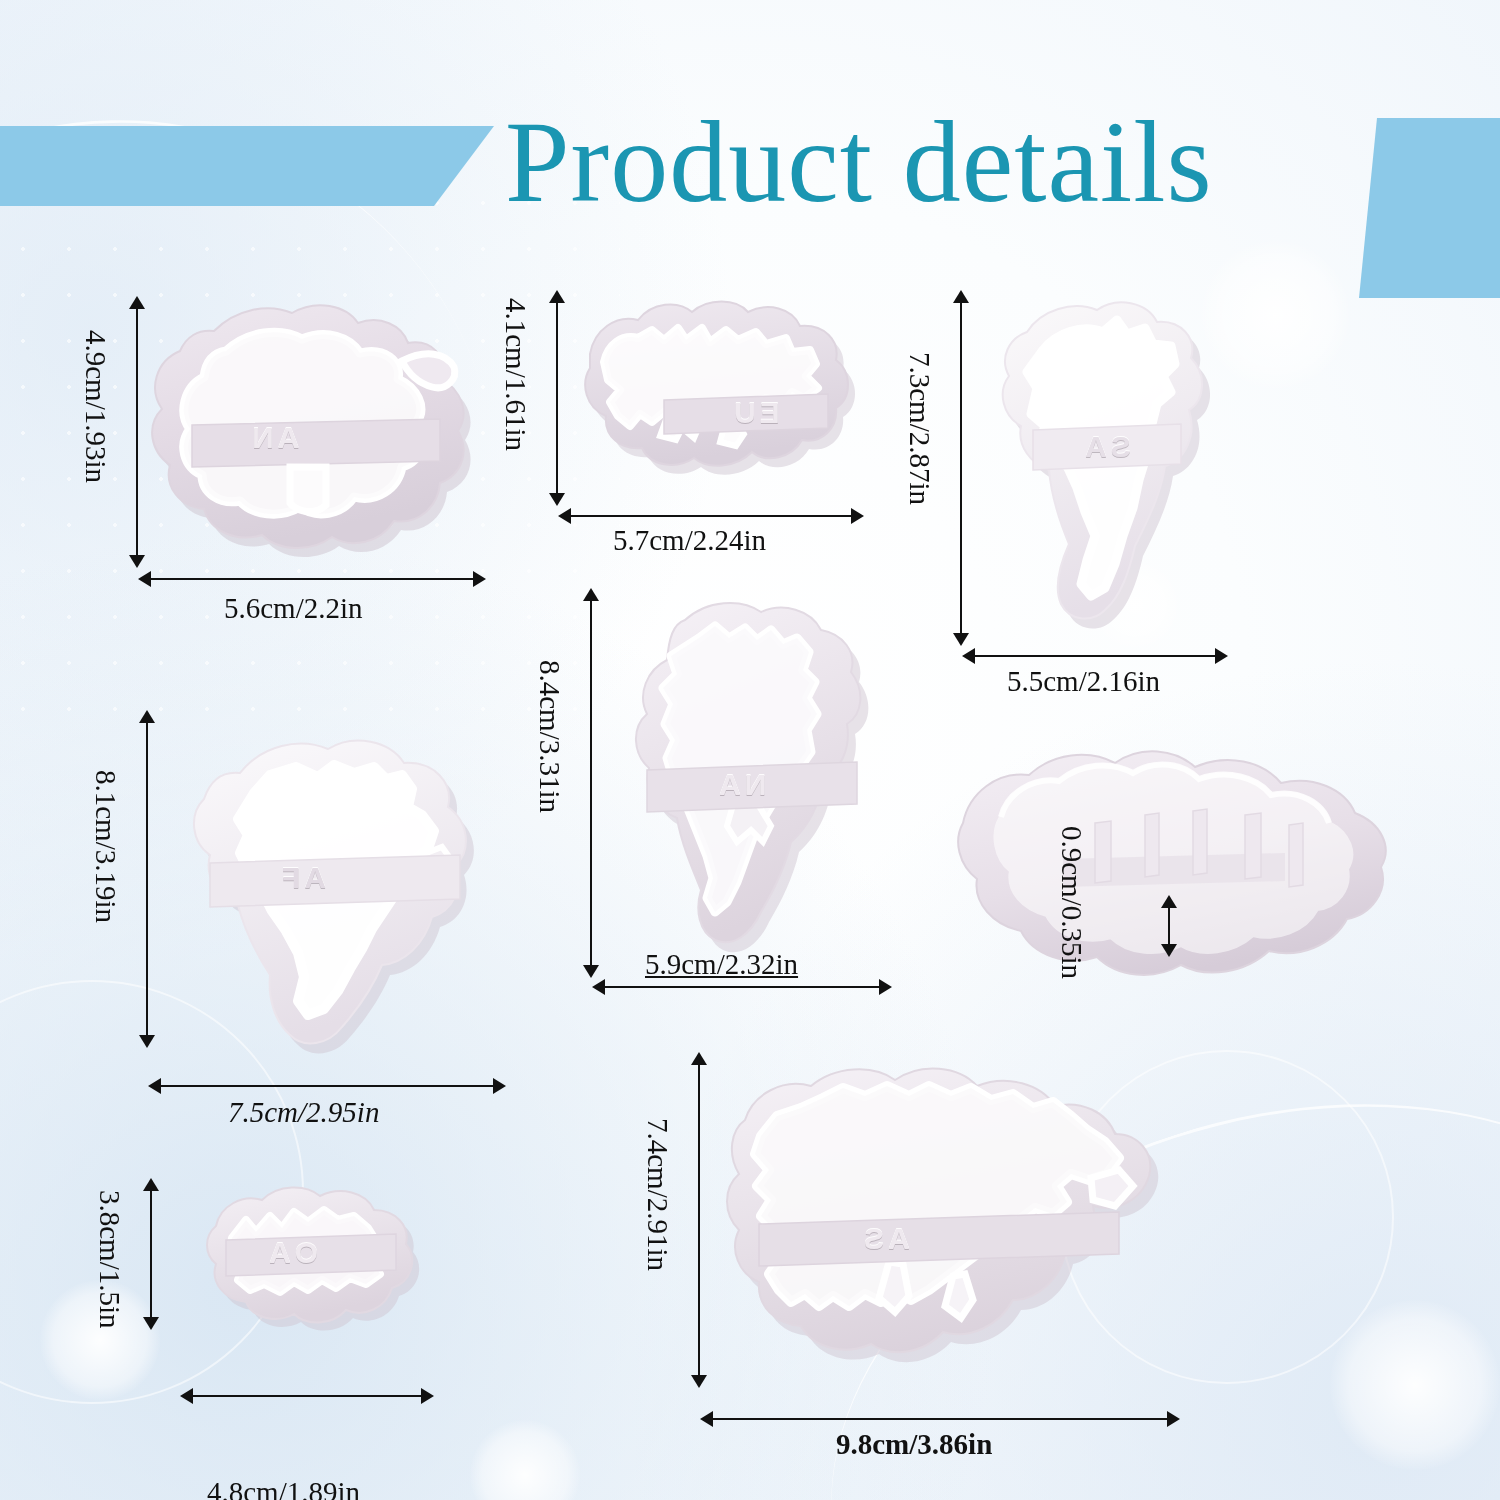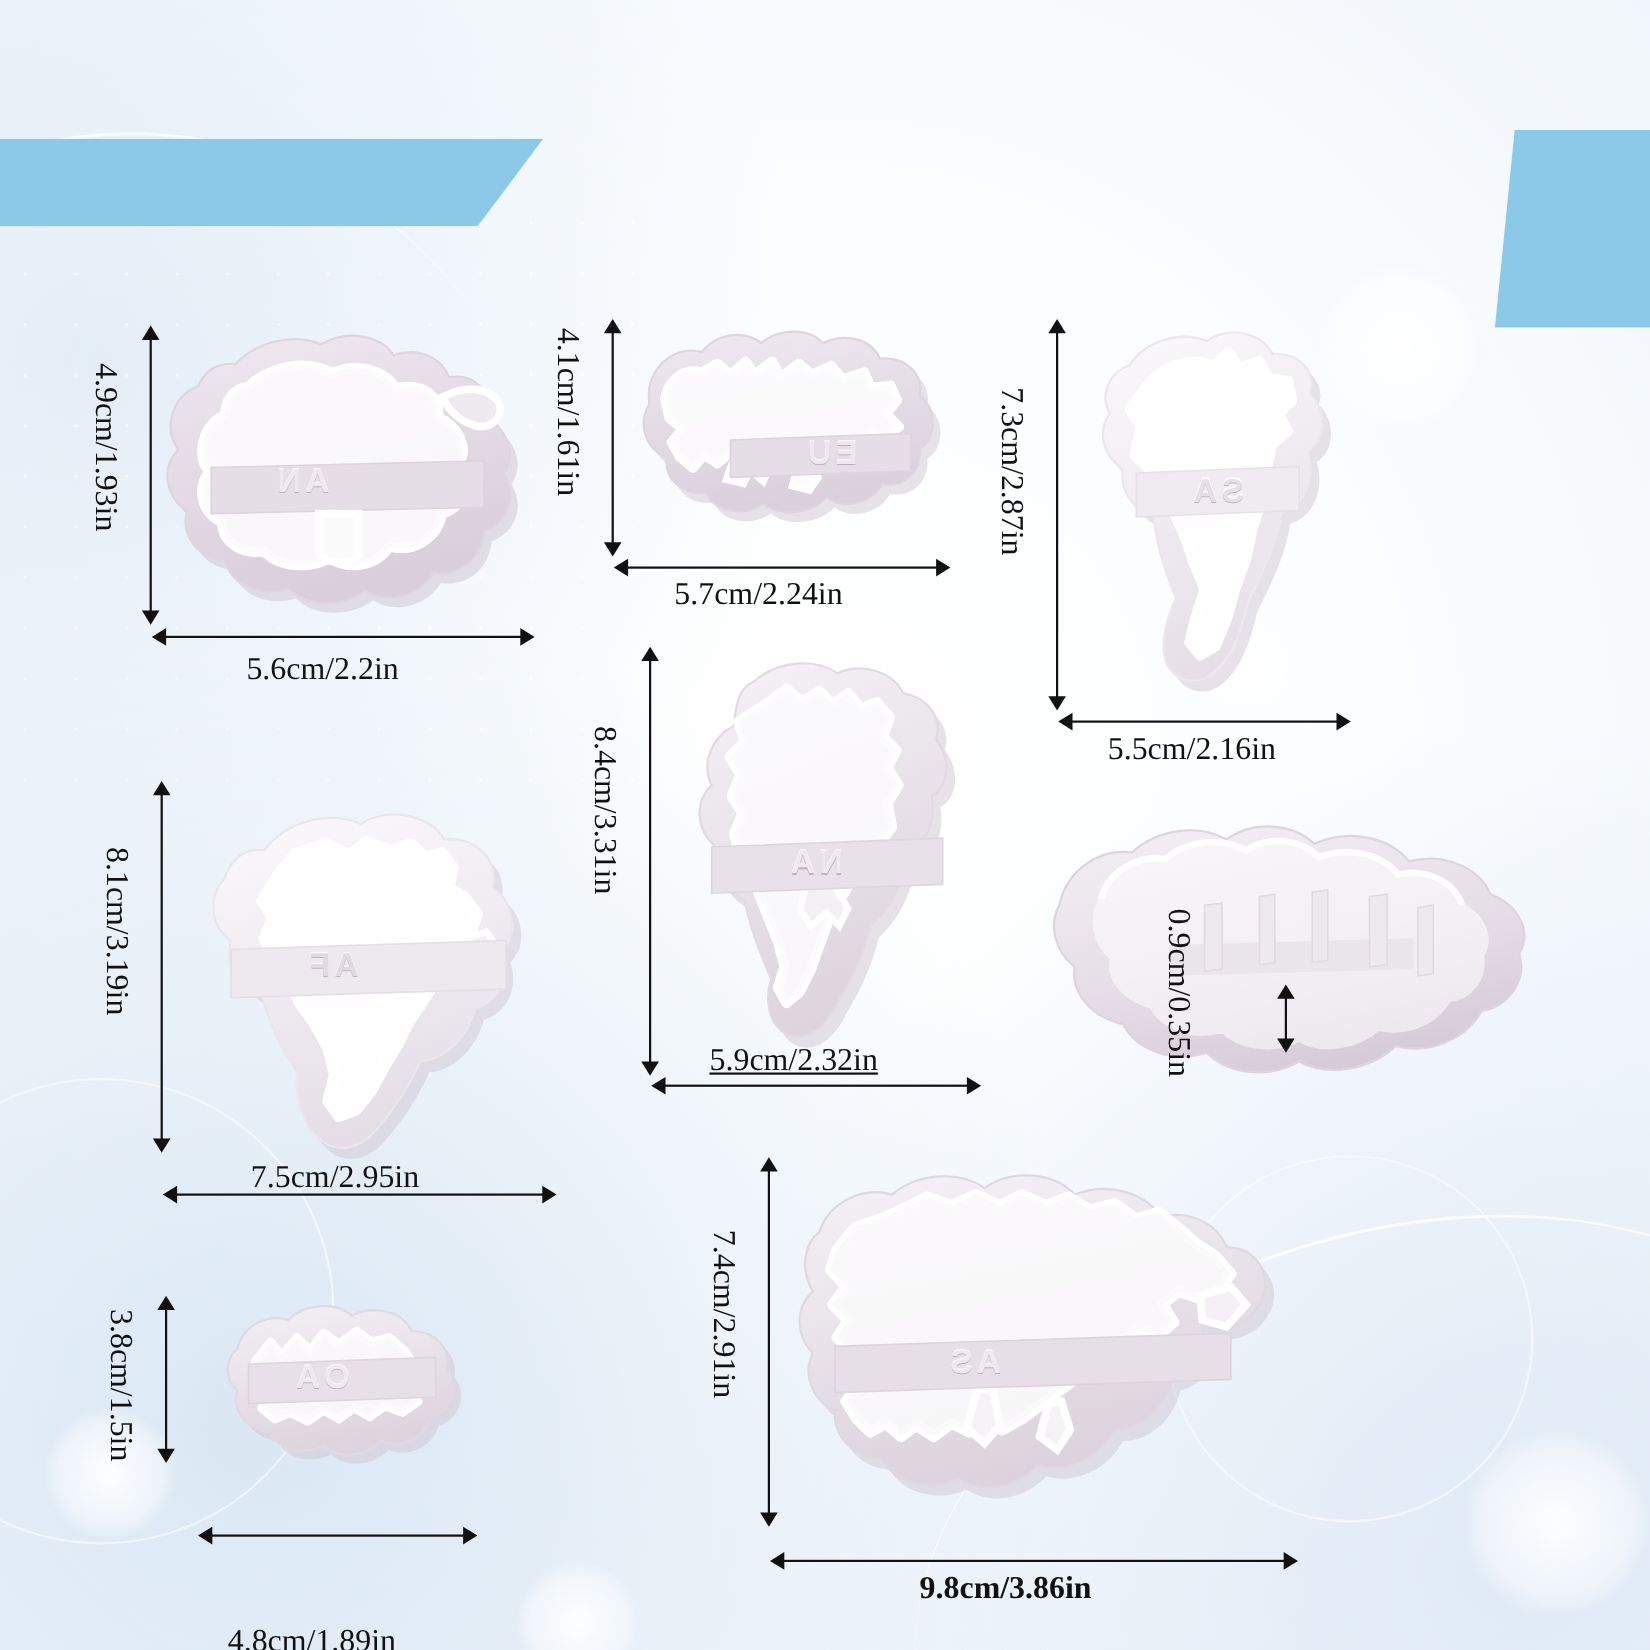--- a/index.html
+++ b/index.html
@@ -90,20 +90,21 @@
   <div class="bokeh" style="left:40px;top:1280px;width:120px;height:120px;"></div>
   <div class="bokeh" style="left:1330px;top:1300px;width:170px;height:170px;"></div>
   <div class="bokeh" style="left:470px;top:1420px;width:110px;height:110px;"></div>
   <div class="ring" style="left:1060px;top:1050px;width:330px;height:330px;"></div>
   <div class="ring" style="left:-120px;top:980px;width:420px;height:420px;"></div>
   <div class="swoosh" style="left:-260px;top:120px;width:760px;height:760px;"></div>
   <div class="swoosh" style="left:820px;top:1120px;width:900px;height:620px;"></div>
 
   <div id="banner-left"></div>
   <div id="banner-right"></div>
+  <div id="page-title">Product details</div>
 
   <div class="cutter" style="left:140px;top:295px;width:340px;height:270px;">
     <svg viewBox="0 0 340 270" aria-hidden="true">
       <defs>
         <linearGradient id="g1" x1="0" y1="0" x2="0.3" y2="1">
           <stop offset="0" stop-color="#efe9f0"></stop>
           <stop offset="0.5" stop-color="#e4dbe5"></stop>
           <stop offset="1" stop-color="#d8cfda"></stop>
         </linearGradient>
       </defs>
@@ -286,21 +287,21 @@
     <span class="head a"></span>
       <span class="shaft"></span>
       <span class="head b"></span>
   </div>
   <div class="dim v" style="left:122px;top:770px;">8.1cm/3.19in</div>
   <div class="arrow h" style="left:148px;top:1075px;width:358px;height:22px;">
     <span class="head a"></span>
       <span class="shaft"></span>
       <span class="head b"></span>
   </div>
-  <div class="dim" style="left:228px;top:1054px;">7.5cm/2.95in</div>
+  <div class="dim" style="left:228px;top:1096px;font-style:italic;">7.5cm/2.95in</div>
 
   <div class="cutter" style="left:595px;top:590px;width:290px;height:390px;">
     <svg viewBox="0 0 290 390" aria-hidden="true">
       <defs>
         <linearGradient id="g5" x1="0" y1="0" x2="0.3" y2="1">
           <stop offset="0" stop-color="#f6f2f7"></stop>
             <stop offset="1" stop-color="#ddd4de"></stop>
         </linearGradient>
       </defs>
       <path d="M90,30 C112,10 146,8 166,22 C188,12 216,20 226,40 C248,44 262,62 256,82

